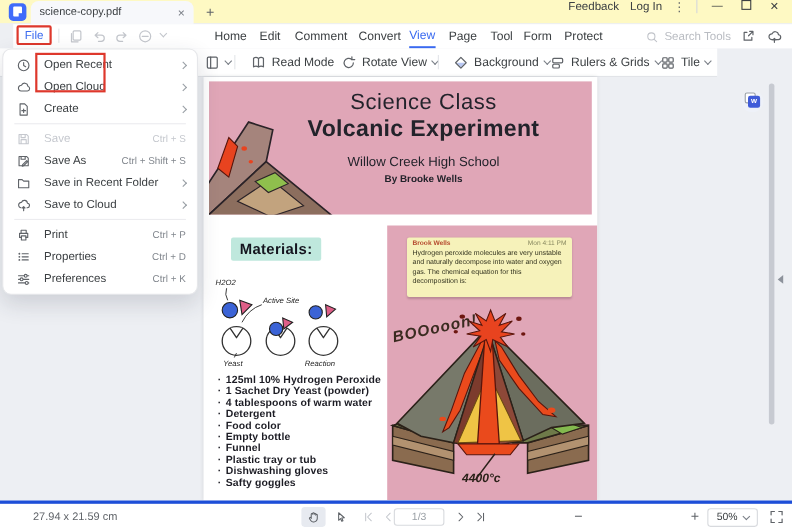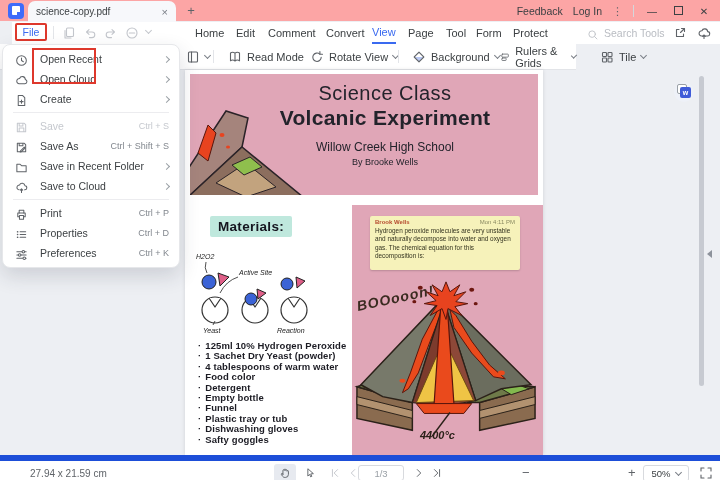--- a/index.html
+++ b/index.html
@@ -1,31 +1,31 @@
 <!DOCTYPE html>
 <html><head>
 <meta charset="utf-8">
 <style>
   * { box-sizing: border-box; margin: 0; padding: 0; }
   body { margin:0; background:#888; }
   .app { position:relative; width:720px; height:480px; background:#edeff3;
          font-family:"Liberation Sans", sans-serif; overflow:hidden; }
 
   
-  .titlebar { position:absolute; left:0; top:0; width:720px; height:21px; background:#fca5a5; }
+  .titlebar { position:absolute; left:0; top:0; width:720px; height:21px; background:#fef9c3; }
   .logo { position:absolute; left:8px; top:3px; width:16px; height:16px; background:#3f6bfa; border-radius:4px; }
   .logo i { position:absolute; left:4px; top:3px; width:8px; height:9px; background:#fff; border-radius:1px; display:block; }
   .logo i:after { content:""; position:absolute; right:-1px; bottom:-1px; width:4px; height:4px; background:#3f6bfa; }
   .tab { position:absolute; left:28px; top:1px; width:148px; height:21px; background:#f7f8fb;
          border-radius:7px 7px 0 0; display:flex; align-items:center; padding:0 8px; }
   .tab .t { font-size:10px; color:#3c4043; flex:1; white-space:nowrap; overflow:hidden; }
   .tab .x { font-size:11px; color:#7a7f87; cursor:pointer; }
   .newtab { position:absolute; left:182px; top:2px; width:18px; height:18px; text-align:center;
             line-height:18px; font-size:13px; color:#5f6368; }
-  .tb-right { position:absolute; right:0; top:0; height:22px; display:flex; align-items:center; gap:10px; padding-right:8px; }
+  .tb-right { position:absolute; right:0; top:0; height:22px; display:flex; align-items:flex-start; gap:10px; padding-right:8px; }
   .tb-right .lnk { font-size:10.5px; color:#3c4043; }
   .tb-right .kebab { font-size:11px; color:#5f6368; }
   .tb-right .vbar { width:1px; height:12px; background:#d4d7dc; }
   .winbtn { font-size:10px; color:#3c4043; width:16px; text-align:center; }
   .maxbox { width:9px; height:9px; border:1px solid #3c4043; display:inline-block; }
 
   
   .menurow { position:absolute; left:12px; top:22px; width:720px; height:22px; background:#fff; }
   .filebtn { position:absolute; left:3px; top:1px; width:32px; height:18px; border:2px solid #de382c;
              border-radius:2px; font-size:10.5px; color:#3a6af0; display:flex; align-items:center; justify-content:center; }
@@ -34,21 +34,21 @@
   .gicon svg, .icon14 svg { width:100%; height:100%; stroke:currentColor; fill:none; stroke-width:1.1; stroke-linecap:round; stroke-linejoin:round; }
   .navitem { position:absolute; top:0; height:22px; line-height:22px; font-size:11px; color:#3c4043; }
   .navitem.active { color:#3a6af0; border-bottom:2px solid #3a6af0; height:22px; line-height:20px; }
   .searchtools { position:absolute; left:575px; top:0; height:22px; display:flex; align-items:center; gap:5px; color:#b9bcc2; }
   .searchtools .txt { font-size:10.5px; }
   .mr-icons { position:absolute; right:6px; top:4px; display:flex; gap:10px; color:#5f6368; }
   .mr-icons .ic { width:14px; height:14px; }
   .mr-icons svg { width:100%; height:100%; stroke:currentColor; fill:none; stroke-width:1.1; stroke-linecap:round; stroke-linejoin:round; }
 
   
-  .toolrow { position:absolute; left:0; top:44px; width:576px; height:26px; background:#fff; border-bottom:1px solid #e2e4e8; }
+  .toolrow { position:absolute; left:0; top:44px; width:652px; height:26px; background:#fff; border-bottom:1px solid #e2e4e8; }
   .toolgrp { position:absolute; top:0; height:25px; display:flex; align-items:center; gap:5px; color:#3c4043; }
   .toolgrp .lbl { font-size:11px; }
   .icon14 { width:14px; height:14px; color:#5f6368; display:inline-block; }
   .chev { width:5px; height:5px; border-right:1.2px solid #7a7f87; border-bottom:1.2px solid #7a7f87;
           transform:rotate(45deg); display:inline-block; margin-top:-3px; }
   .chev-up { transform:rotate(-135deg); margin-top:3px; }
   .tr-sep { position:absolute; top:6px; width:1px; height:13px; background:#e3e5e9; }
 
   
   .filemenu { position:absolute; left:2px; top:44px; width:178px; background:#fff; border:1px solid #e6e7ea;
@@ -65,21 +65,21 @@
   .redbox-menu { position:absolute; left:32px; top:48px; width:64px; height:36px; border:2px solid #de382c; z-index:60; pointer-events:none; }
 
   
   .page { position:absolute; left:185px; top:70px; width:358px; height:385px; background:#fff;
           box-shadow:0 0 4px rgba(0,0,0,.12); overflow:hidden; }
   .band { position:absolute; left:5px; top:4px; width:348px; height:121px; background:#e0a6b7; overflow:hidden; }
   .band .titles { position:absolute; left:50px; top:8px; width:290px; text-align:center; color:#23232b; }
   .t1 { font-size:20px; letter-spacing:.5px; }
   .t2 { font-size:21px; font-weight:bold; letter-spacing:.3px; margin-top:1px; }
   .t3 { font-size:12px; margin-top:10px; }
-  .t4 { font-size:9px; font-weight:normal; margin-top:3px;text-align:center; }
+  .t4 { font-size:9px; font-weight:bold; margin-top:3px;text-align:center; }
   .hvolc { position:absolute; left:-2px; bottom:-2px; }
   .mat-head { position:absolute; left:25px; top:146px; background:#bfe8dd; color:#15151f;
               font-size:13.5px; font-weight:bold; padding:3px 8px; border-radius:2px; letter-spacing:.3px; }
   .enzyme { position:absolute; left:8px; top:178px; }
   .mlist { position:absolute; left:13px; top:271px; font-size:9.5px; font-weight:600; color:#1c1c24; letter-spacing:.1px; }
   .mlist div { line-height:10.4px; white-space:nowrap; }
   .mlist div:before { content:"·"; margin-right:4px; color:#1c1c24; }
   .panel { position:absolute; left:167px; top:135px; width:191px; height:250px; background:#e0a6b7; }
   .note { position:absolute; left:18px; top:11px; width:150px; height:54px; background:#f6f2ba;
           border-radius:2px; box-shadow:0 1px 2px rgba(0,0,0,.18); padding:3px 5px; }
@@ -93,21 +93,21 @@
   .temp { position:absolute; left:68px; top:224px; font-size:11px; font-weight:bold; font-style:italic; color:#2b2119; }
   .widget { position:absolute; left:674px; top:82px; width:20px; height:20px; background:#eef1f8; border-radius:50%; }
   .widget .back { position:absolute; left:3px; top:2px; width:10px; height:10px; border:1px solid #9aa0a6; border-radius:2px; background:#fff; }
   .widget .front { position:absolute; left:6px; top:5px; width:11px; height:11px; background:#3f5bd8; border-radius:2px;
                    color:#fff; font-size:7px; font-weight:bold; text-align:center; line-height:11px; }
   .scrollbar { position:absolute; left:699px; top:76px; width:5px; height:310px; background:#c7cad1; border-radius:3px; }
   .sidearrow { position:absolute; left:707px; top:250px; width:0; height:0;
                border-top:4px solid transparent; border-bottom:4px solid transparent; border-right:5px solid #8d929b; }
 
   
-  .statusbar { position:absolute; left:0; top:455px; width:720px; height:25px; background:#fff; border-top:6px solid #1d4ed8; }
+  .statusbar { position:absolute; left:0; top:455px; width:720px; height:25px; background:#fff; border-top:3px solid #1d4ed8; }
   .sz { position:absolute; left:30px; top:7px; font-size:10px; color:#5f6368; }
   .sbtn { position:absolute; top:3px; width:22px; height:18px; display:flex; align-items:center; justify-content:center; color:#5f6368; }
   .sbtn.on { background:#e7eaf0; border-radius:3px; }
   .sbtn svg { width:12px; height:12px; stroke:currentColor; fill:none; stroke-width:1.1; stroke-linecap:round; stroke-linejoin:round; }
   .sbtn.gray { color:#c3c6cc; }
   .pagebox { position:absolute; left:358px; top:4px; width:46px; height:16px; border:1px solid #d8dade; border-radius:3px;
              font-size:9.5px; color:#9aa0a6; display:flex; align-items:center; justify-content:center; }
   .zminus, .zplus { position:absolute; top:4px; font-size:13px; color:#5f6368; }
   .zoombox { position:absolute; left:643px; top:4px; width:46px; height:17px; border:1px solid #d8dade; border-radius:3px;
              display:flex; align-items:center; justify-content:center; gap:5px; font-size:9.5px; color:#3c4043; }
@@ -297,22 +297,22 @@
         <text x="46" y="27">Active Site</text>
         <text x="10" y="85">Yeast</text>
         <text x="84" y="85">Reaction</text>
       </g>
     </svg>
 
     <div class="mlist">
       <div>125ml 10% Hydrogen Peroxide</div>
       <div>1 Sachet Dry Yeast (powder)</div>
       <div>4 tablespoons of warm water</div>
+      <div>Detergent</div>
       <div>Food color</div>
-      <div>Detergent</div>
       <div>Empty bottle</div>
       <div>Funnel</div>
       <div>Plastic tray or tub</div>
       <div>Dishwashing gloves</div>
       <div>Safty goggles</div>
     </div>
 
     <div class="panel">
       <div class="note">
         <div class="hd">

